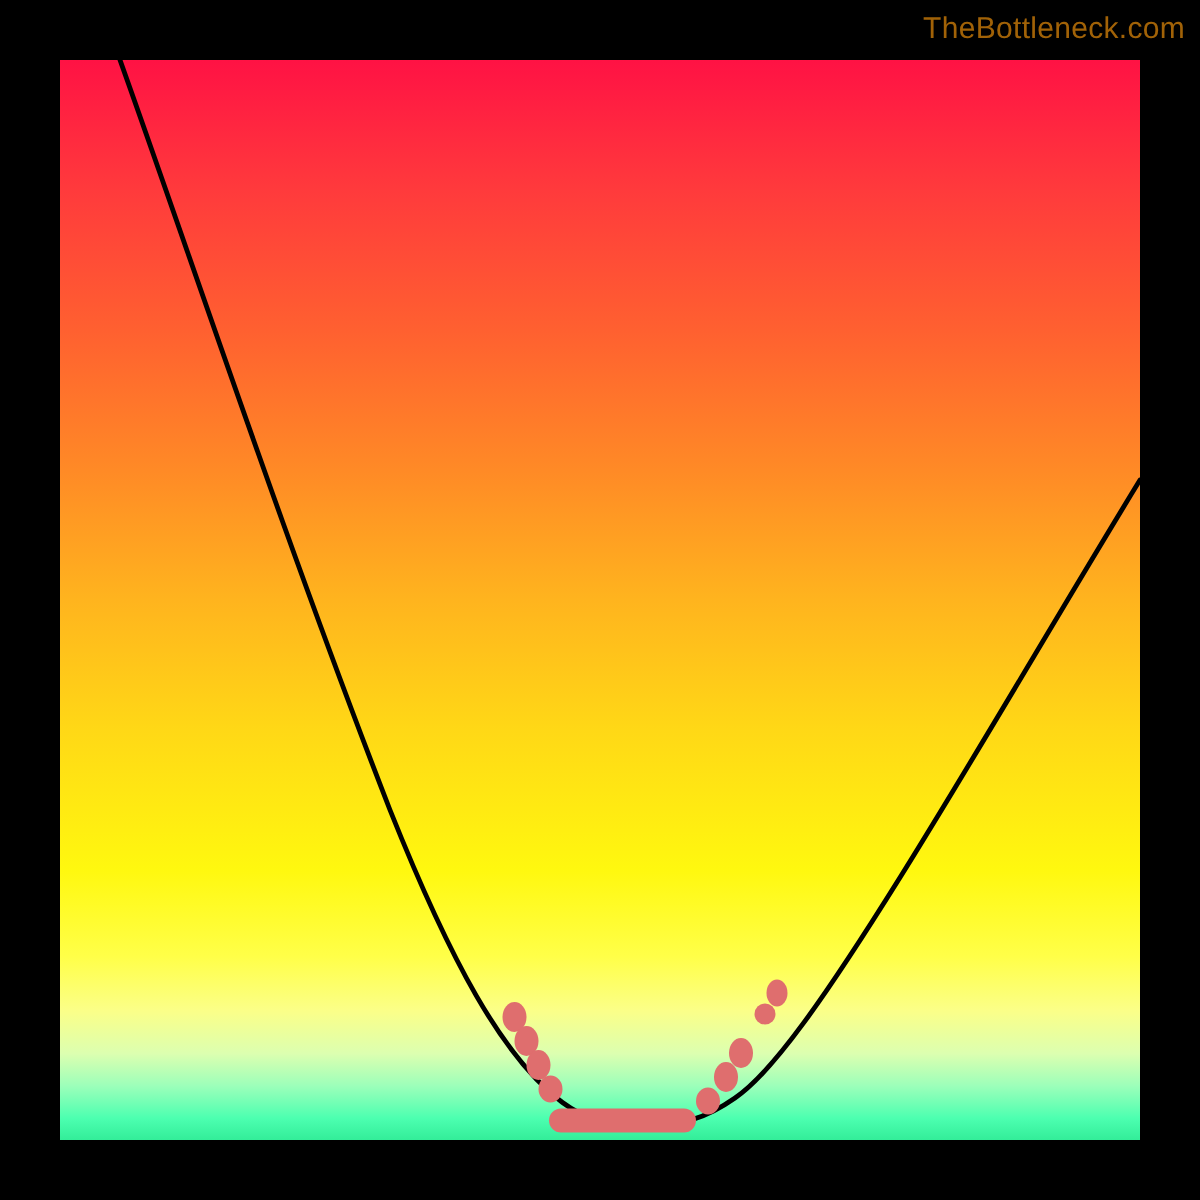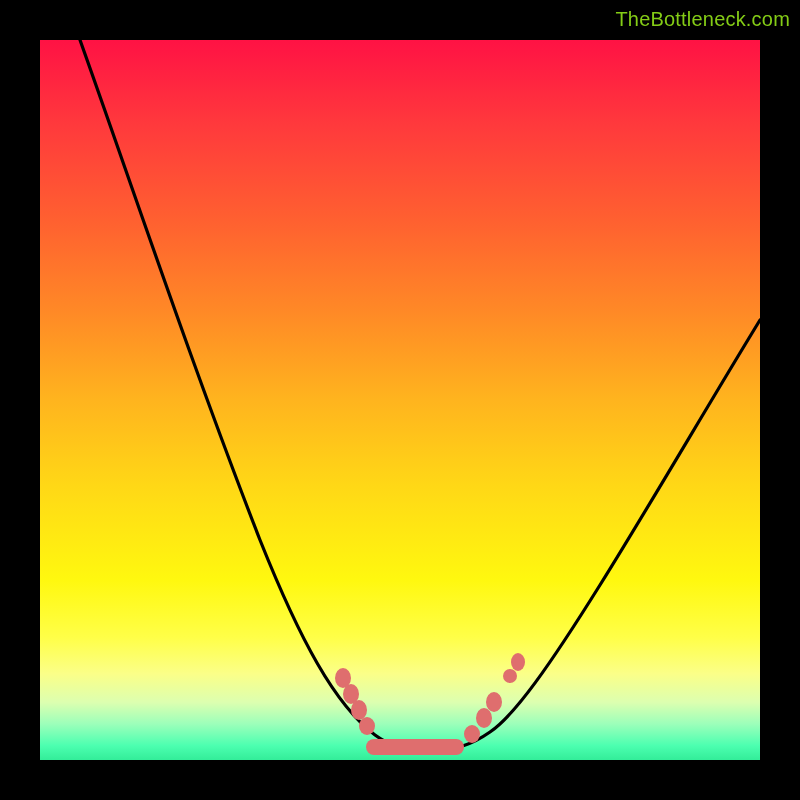--- a/index.html
+++ b/index.html
@@ -45,21 +45,21 @@
       #dcffb0 92%,
       #9cffba 95%,
       #4cffb0 98%,
       #33ed99 100%
     );
   }
   .watermark {
     position: absolute;
     top: 8px;
     right: 10px;
-    color: #84cc16;
+    color: #a16207;
     font-size: 20px;
     font-weight: 500;
     letter-spacing: 0.2px;
     user-select: none;
   }
   svg.curve {
     position: absolute;
     top: 0;
     left: 0;
     width: 720px;

